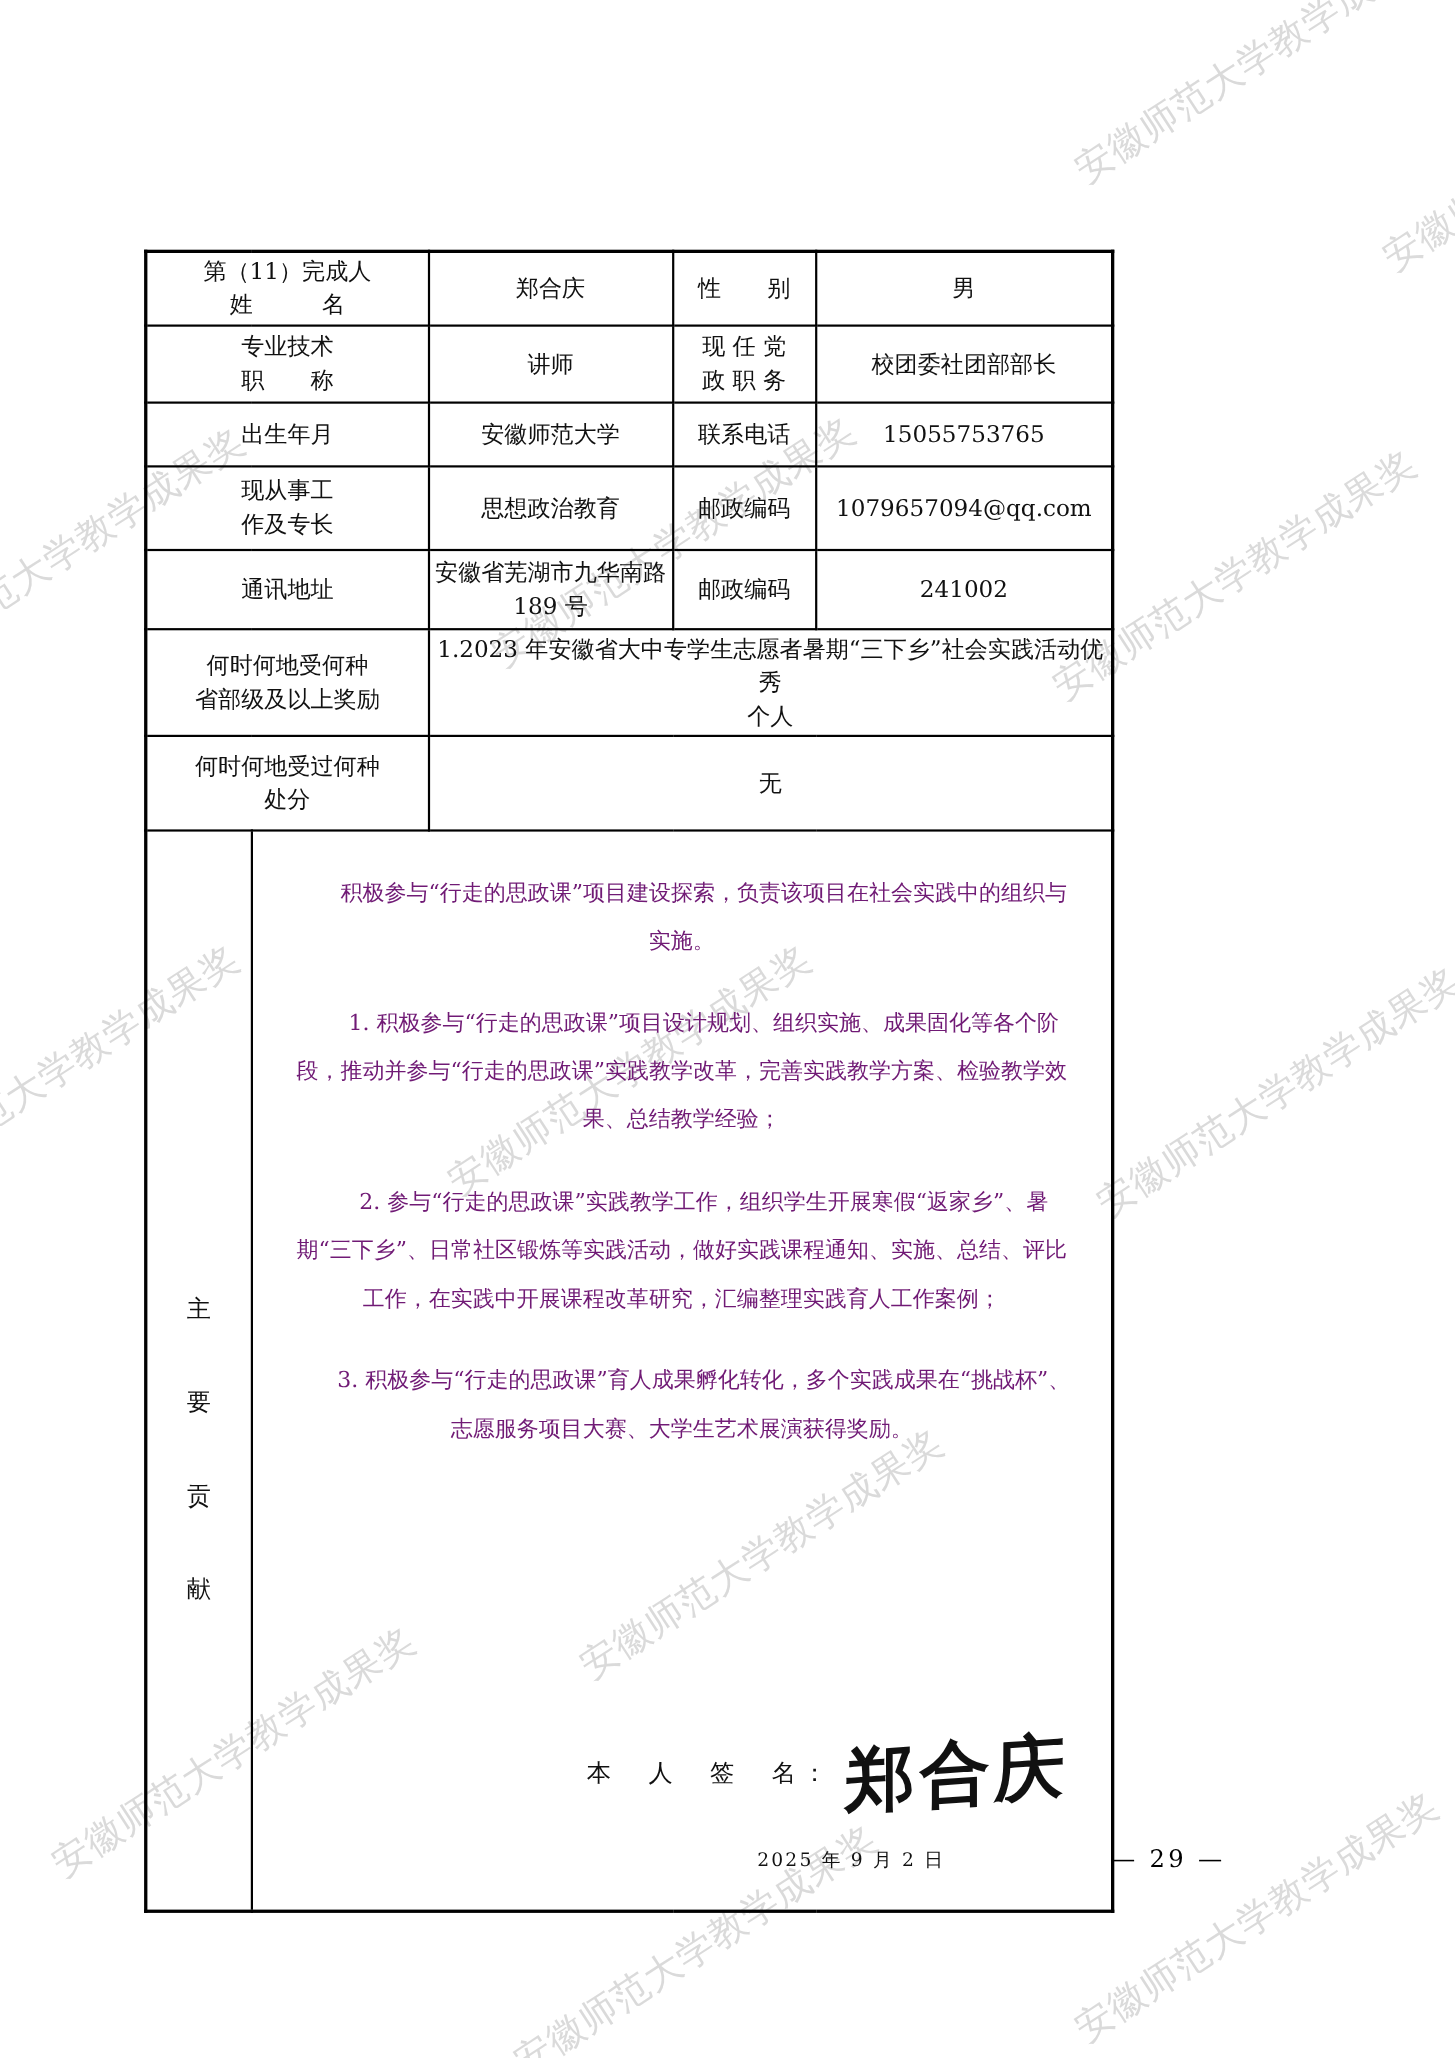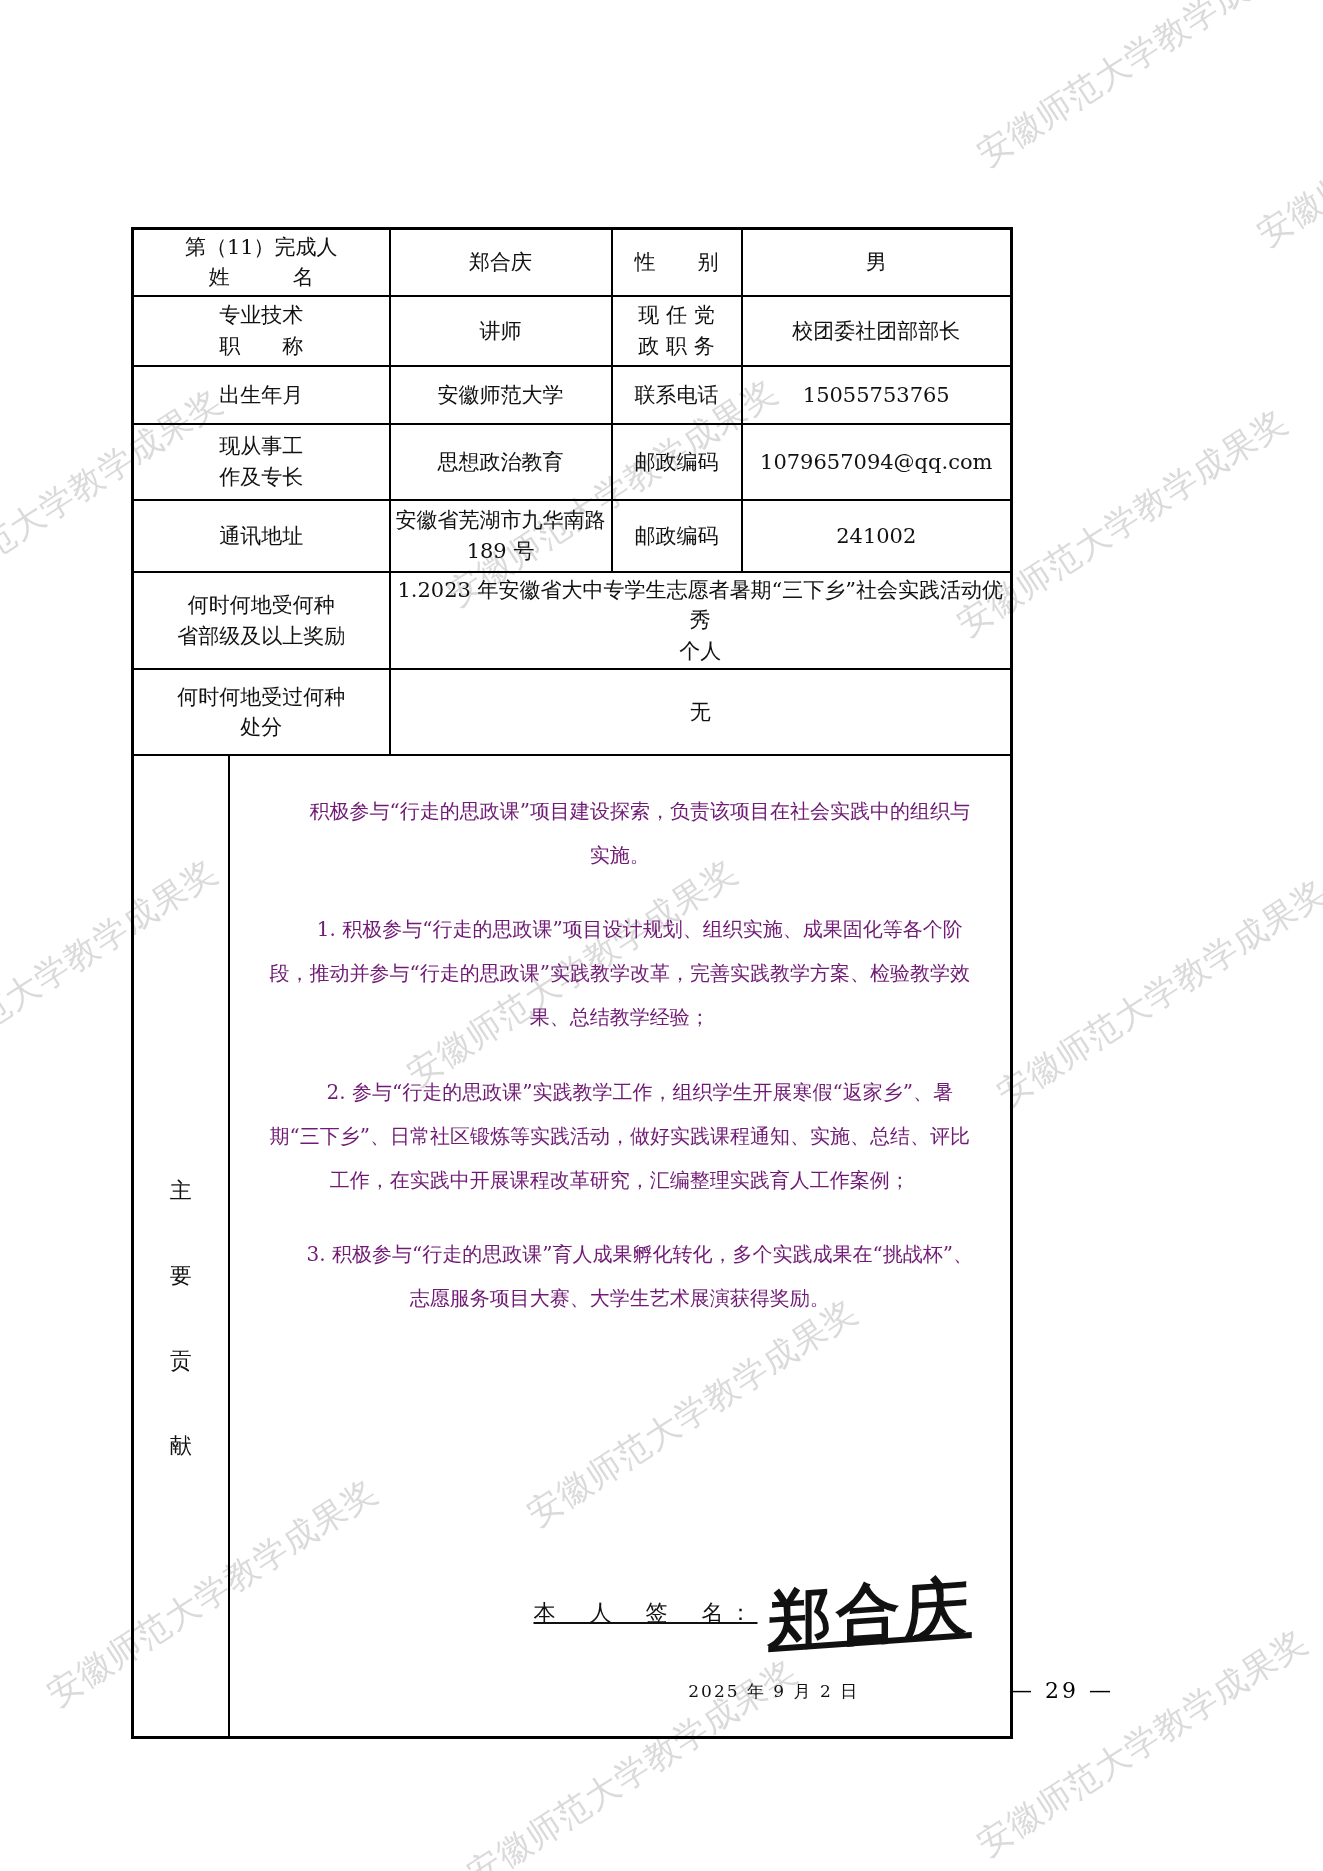--- a/index.html
+++ b/index.html
@@ -50,21 +50,20 @@
   td.contrib-body{
     text-align:left;vertical-align:top;padding:28px 14px 0 22px;
   }
   .para{
     margin:0;font-size:20px;line-height:2.2;text-indent:2em;
     white-space:pre-line;color:#701a75;
   }
   .sig-row{
     margin-top:200px;padding-left:300px;display:flex;align-items:center;
     white-space:nowrap;
-    text-decoration:underline;
   }
   .sig-label{font-size:22px;letter-spacing:6px;}
   .sig-name{
     font-size:64px;font-weight:bold;margin-left:10px;
     transform:rotate(-4deg) skewX(-4deg);display:inline-block;
     line-height:1;letter-spacing:4px;
   }
   .date-row{
     margin-top:4px;padding-left:308px;font-size:17px;letter-spacing:2px;
   }

